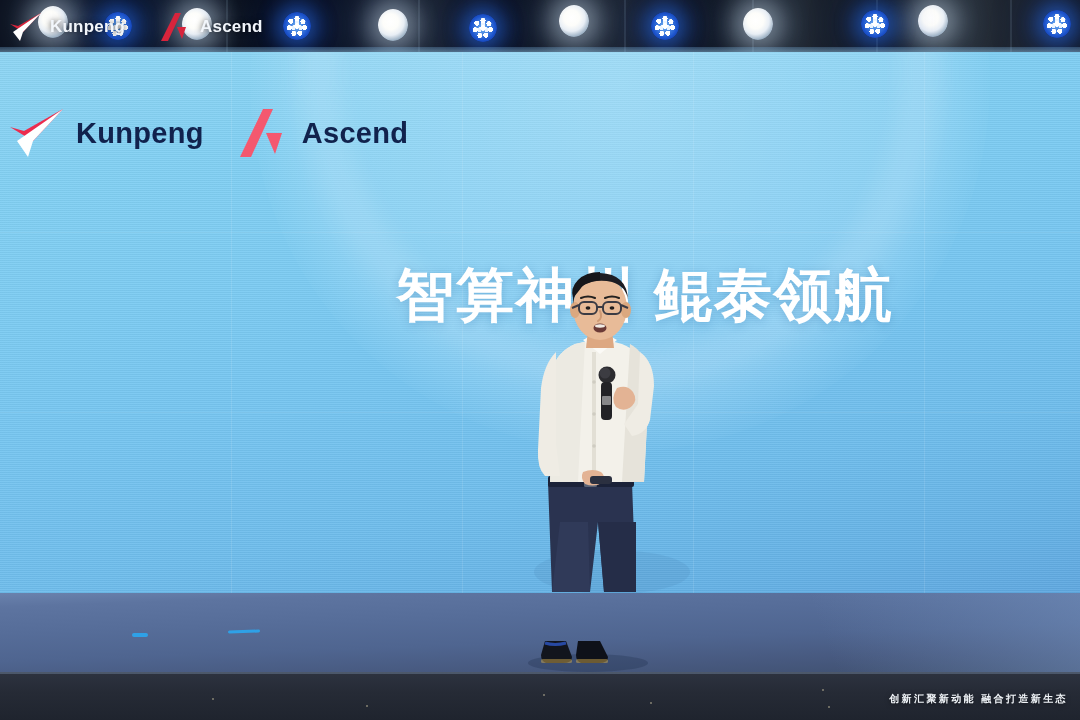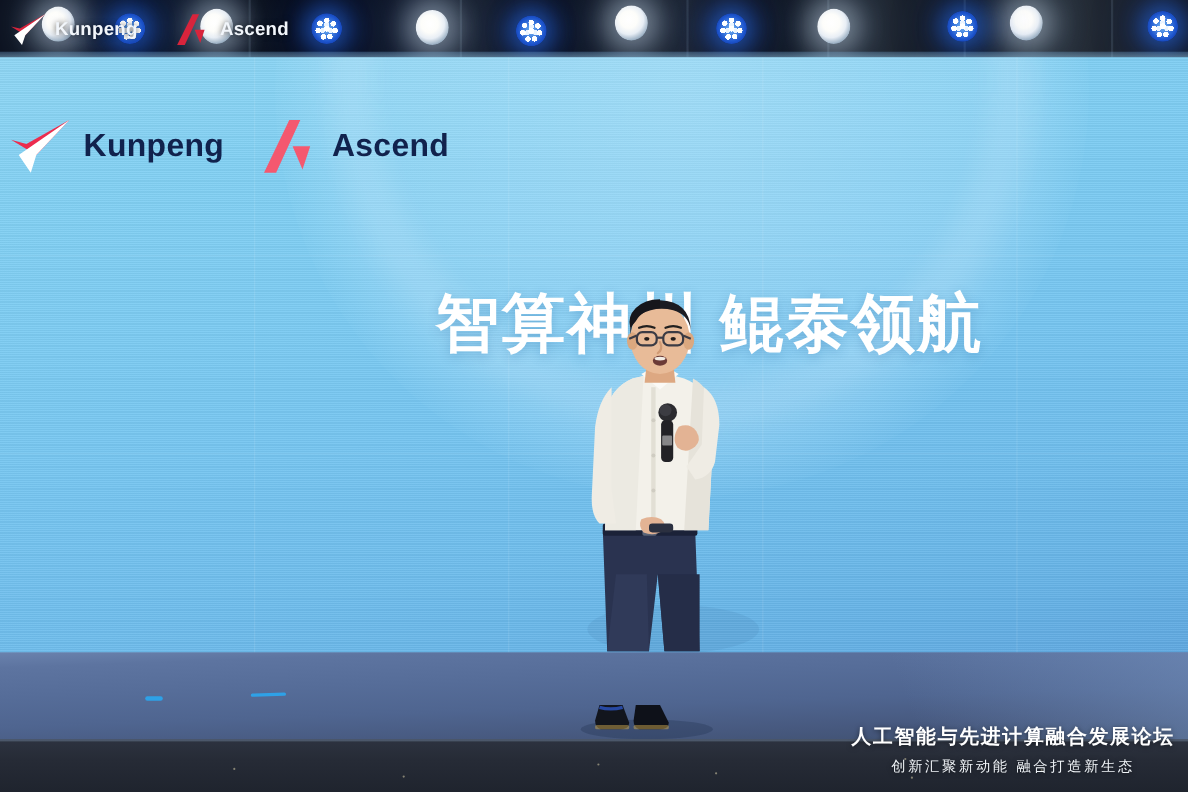--- a/index.html
+++ b/index.html
@@ -201,21 +201,21 @@
   .forum-brand{
     position:absolute; right:12px; bottom:14px;
     text-align:center; z-index:40;
   }
   .forum-title{
     color:#ffffff; font-size:18px; font-weight:700; letter-spacing:1.6px;
     text-shadow:0 1px 5px rgba(0,0,0,.55);
   }
   .forum-sub{
     margin-top:7px;
-    color:#f0f4f8; font-size:13px; font-weight:400; letter-spacing:2.4px;
+    color:#f0f4f8; font-size:10px; font-weight:700; letter-spacing:2.4px;
     text-shadow:0 1px 5px rgba(0,0,0,.5);
   }
 </style>
 </head>
 <body>
 
 <div id="stage-photo">
 
   <div class="truss-band">
     <div class="panel-seam" style="left:226px"></div>
@@ -407,17 +407,16 @@
     <div class="floor-speck" style="left:212px; top:26px;"></div>
     <div class="floor-speck" style="left:366px; top:33px;"></div>
     <div class="floor-speck" style="left:543px; top:22px;"></div>
     <div class="floor-speck" style="left:650px; top:30px;"></div>
     <div class="floor-speck" style="left:822px; top:17px;"></div>
     <div class="floor-speck" style="left:828px; top:34px;"></div>
     <div class="floor-speck" style="left:946px; top:27px;"></div>
   </div>
 
   <div class="forum-brand">
-    <div class="forum-title">人工智能与先进计算融合发展论坛</div>
     <div class="forum-sub">创新汇聚新动能  融合打造新生态</div>
   </div>
 
 </div>
 
 </body></html>

